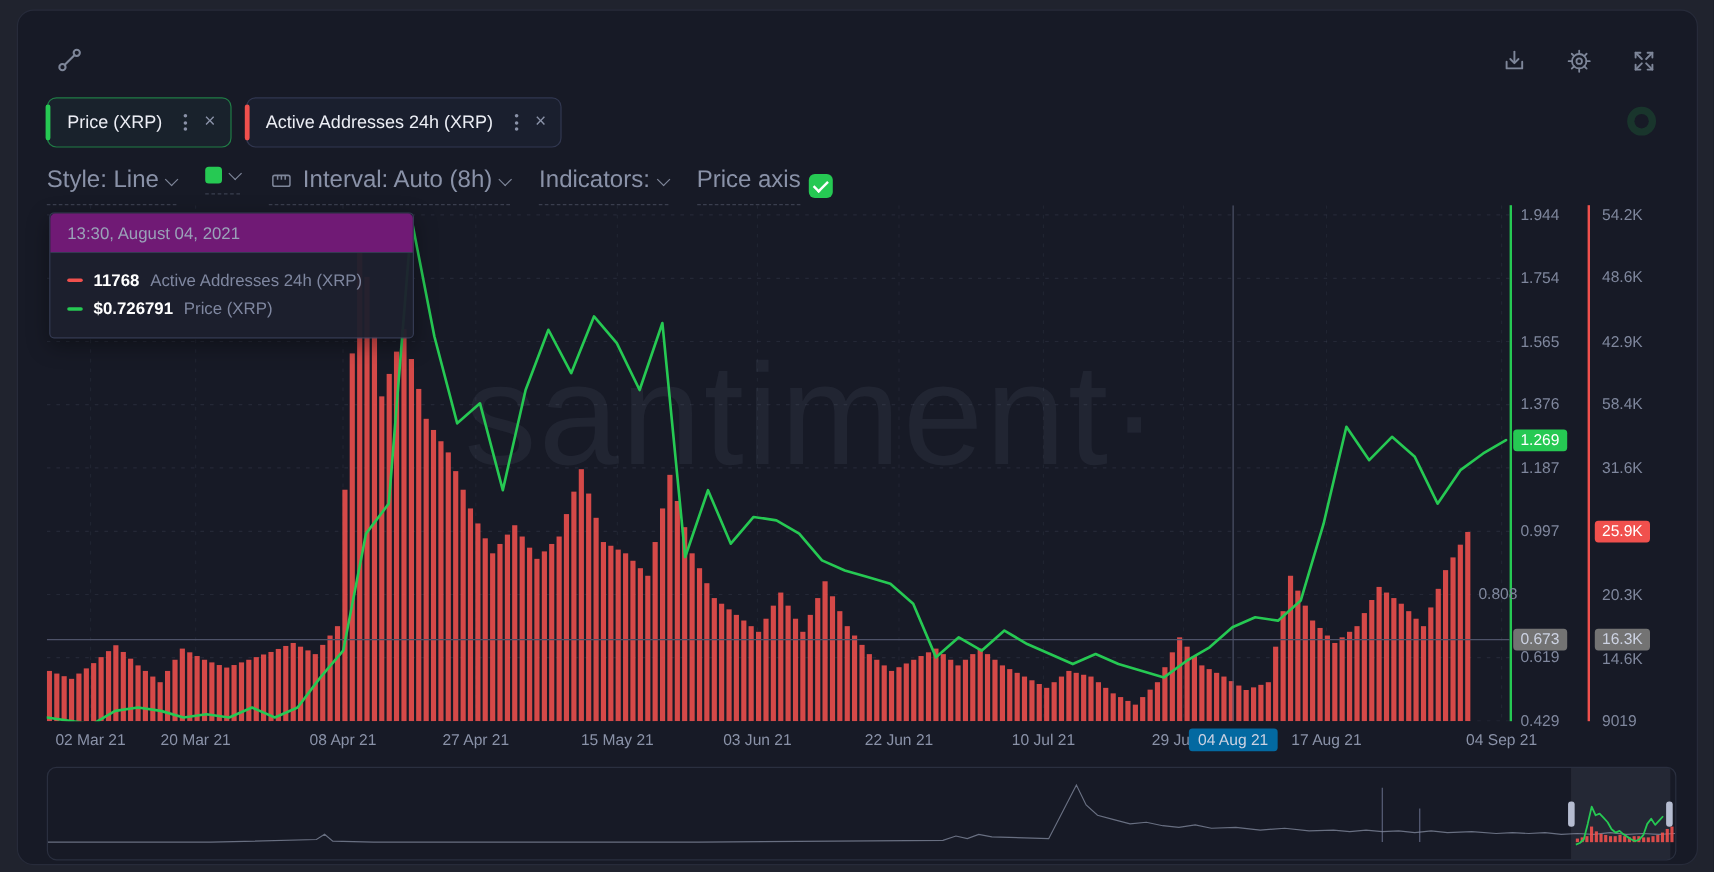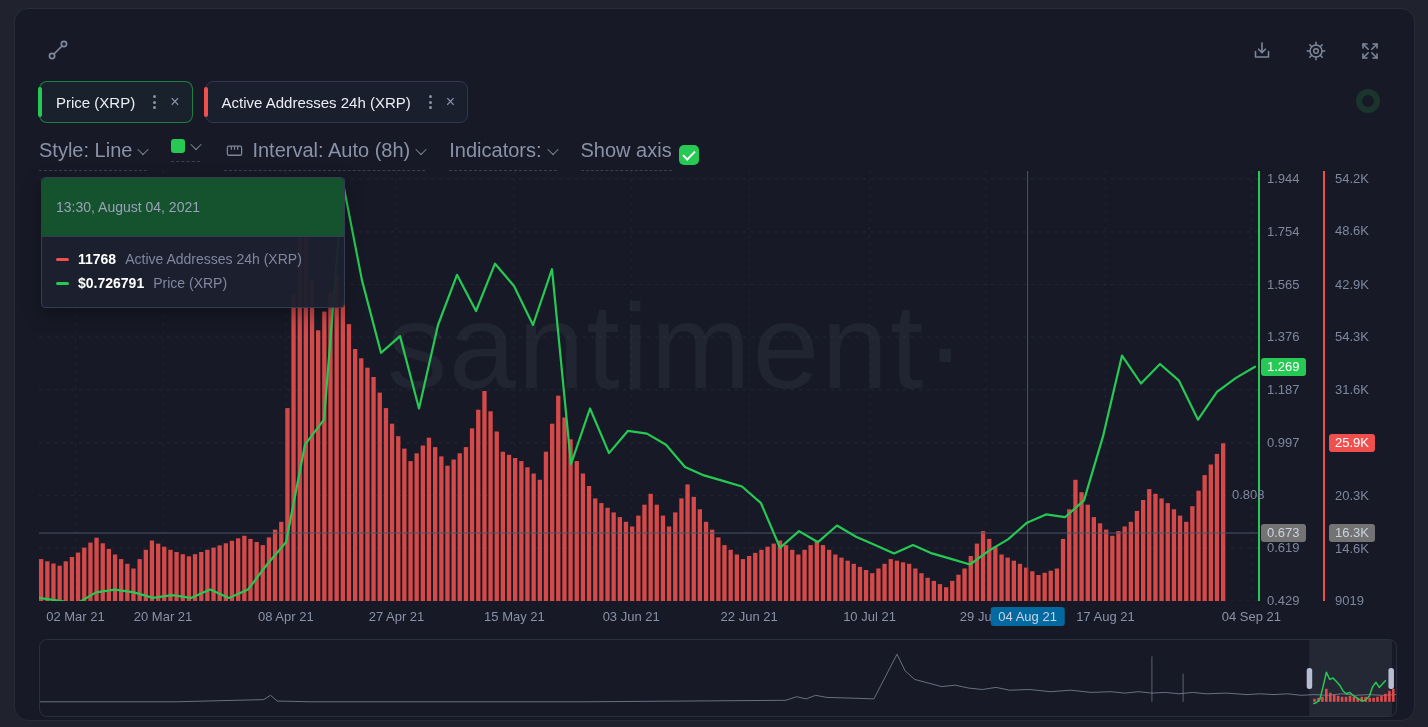--- a/index.html
+++ b/index.html
@@ -54,22 +54,22 @@
   .xlabels .tick{top:0;transform:translateX(-50%);}
   .x-row{position:absolute;left:0;top:600px;width:100%;height:18px;}
   .x-cross{position:absolute;top:598px;transform:translateX(-50%);background:#0369a1;color:#ccd2e2;
     font-size:13px;padding:2px 8px;border-radius:3px;white-space:nowrap;z-index:5;}
   
   .tooltip{
     position:absolute;left:26px;top:168px;width:302px;z-index:10;
     background:rgba(28,32,45,0.95);border:1px solid #343a52;border-radius:4px;
     box-shadow:0 6px 18px rgba(0,0,0,0.35);
   }
-  .tooltip .tt-head{background:#14532d;border-bottom:1px solid #343a52;color:#9aa2b8;
-    font-size:14px;padding:21px 14px;border-radius:4px 4px 0 0;}
+  .tooltip .tt-head{background:#701a75;border-bottom:1px solid #343a52;color:#9aa2b8;
+    font-size:14px;padding:8px 14px;border-radius:4px 4px 0 0;}
   .tooltip .tt-body{padding:10px 14px 12px;}
   .tt-row{display:flex;align-items:center;gap:9px;font-size:14px;padding:4px 0;}
   .tt-row .mark{width:13px;height:3px;border-radius:2px;flex:0 0 auto;}
   .tt-row .val{color:#fff;font-weight:700;}
   .tt-row .lbl{color:#7f87a0;}
   
   .nav-wrap{position:absolute;left:24px;top:630px;width:1356px;height:76px;
     border:1px solid #2a2f3f;border-radius:8px;overflow:hidden;cursor:pointer;}
   #nav-svg{display:block;}
 </style>
@@ -165,21 +165,21 @@
         </svg>
       </span>
       <span>Interval: Auto (8h)</span>
       <span class="chev"></span>
     </div>
     <div class="tb-item">
       <span>Indicators:</span>
       <span class="chev"></span>
     </div>
     <div class="tb-item" style="border-bottom-color:transparent;">
-      <span style="border-bottom:1px dashed rgba(122,131,156,0.35);padding-bottom:8px;">Show axis</span>
+      <span style="border-bottom:1px dashed rgba(122,131,156,0.35);padding-bottom:8px;">Price axis</span>
       <span class="checkbox" id="axis-checkbox" style="background: rgb(38, 201, 83);">
           <span class="check"></span>
         </span>
     </div>
   </div>
 
   <div class="watermark">santiment·</div>
 
   <svg id="main-svg" width="1219" height="430">
       <line x1="0" x2="1219" y1="8" y2="8" stroke="rgba(160,170,200,0.10)" stroke-width="1" stroke-dasharray="3,5"></line>
@@ -412,21 +412,21 @@
       <div class="tick" style="left: 1217px; top: 478.43px;">0.808</div>
       <div class="tick" style="left: 1252px; top: 531.076px;">0.619</div>
       <div class="tick" style="left: 1252px; top: 584px;">0.429</div>
       <div class="badge" style="left: 1246px; top: 349.02px; background: rgb(38, 201, 83); color: rgb(255, 255, 255);">1.269</div>
       <div class="badge gray" style="left: 1246px; top: 515.034px;">0.673</div>
     </div>
   <div id="addr-ticks">
       <div class="tick" style="left: 1320px; top: 162px;">54.2K</div>
       <div class="tick" style="left: 1320px; top: 214.305px;">48.6K</div>
       <div class="tick" style="left: 1320px; top: 267.544px;">42.9K</div>
-      <div class="tick" style="left: 1320px; top: 319.85px;">54.3K</div>
+      <div class="tick" style="left: 1320px; top: 319.85px;">58.4K</div>
       <div class="tick" style="left: 1320px; top: 373.089px;">31.6K</div>
       <div class="tick" style="left: 1320px; top: 478.633px;">20.3K</div>
       <div class="tick" style="left: 1320px; top: 531.872px;">14.6K</div>
       <div class="tick" style="left: 1320px; top: 584px;">9019</div>
       <div class="badge" style="left: 1314px; top: 425.328px; background: rgb(240, 80, 77); color: rgb(255, 255, 255);">25.9K</div>
       <div class="badge gray" style="left: 1314px; top: 514.994px;">16.3K</div>
     </div>
   <div class="x-row xlabels" id="x-ticks">
       <div class="tick" style="left: 60.48px; color: rgb(138, 146, 168);">02 Mar 21</div>
       <div class="tick" style="left: 148.032px; color: rgb(138, 146, 168);">20 Mar 21</div>

